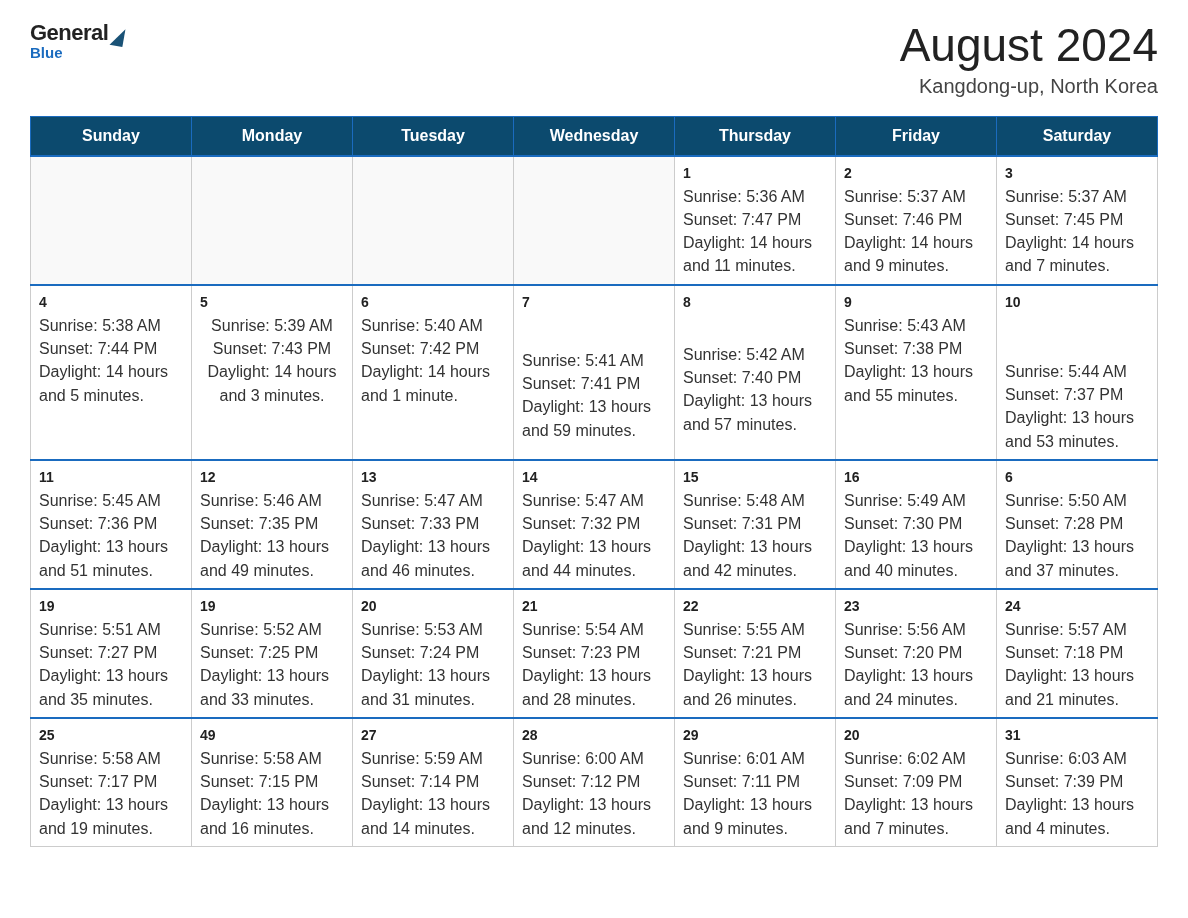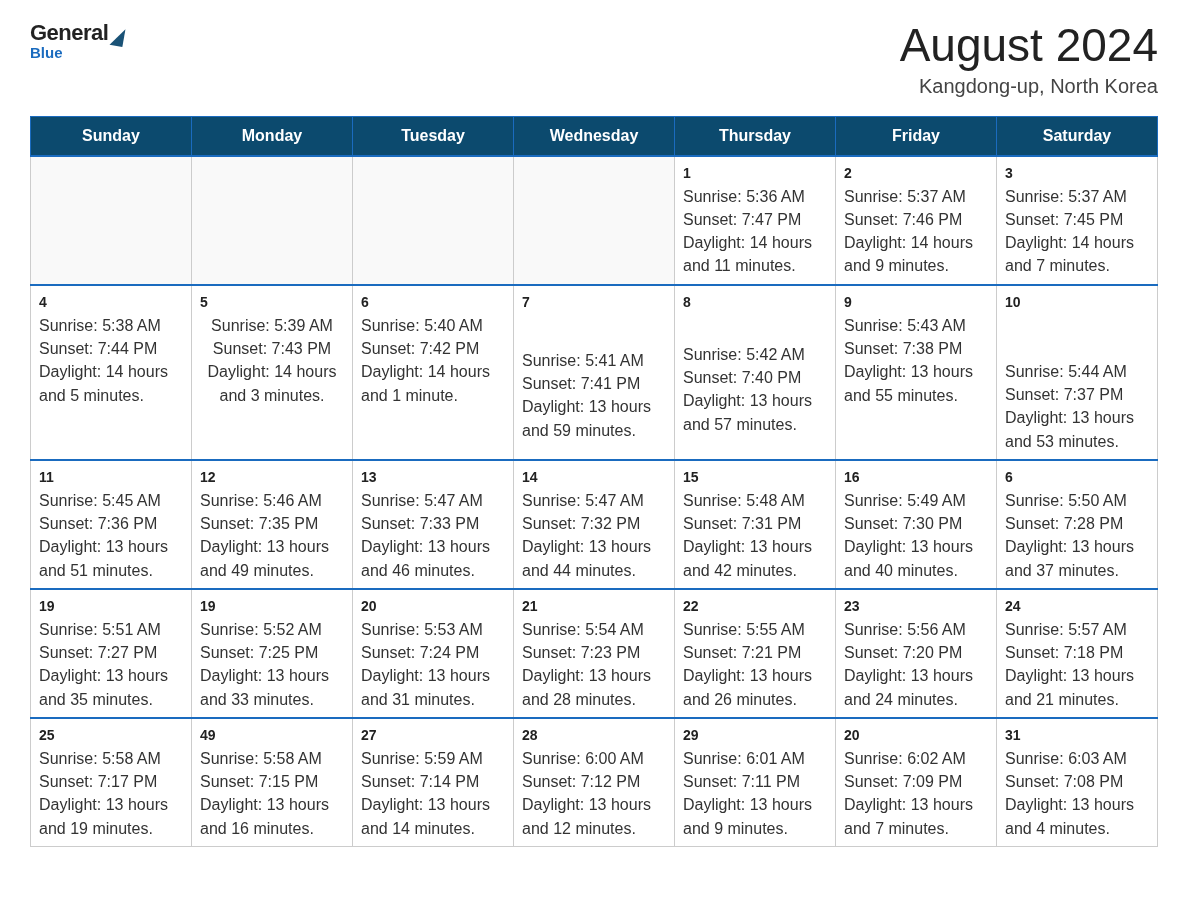--- a/index.html
+++ b/index.html
@@ -320,18 +320,18 @@
         </td>
         <td>
           <span class="day-number">20</span>
           <div class="day-info" style="white-space: pre-line;">Sunrise: 6:02 AM
 Sunset: 7:09 PM
 Daylight: 13 hours and 7 minutes.</div>
         </td>
         <td>
           <span class="day-number">31</span>
           <div class="day-info" style="white-space: pre-line;">Sunrise: 6:03 AM
-Sunset: 7:08 PM
+Sunset: 7:39 PM
 Daylight: 13 hours and 4 minutes.</div>
         </td>
       </tr>
     </tbody>
 </table>
 
 </body></html>

